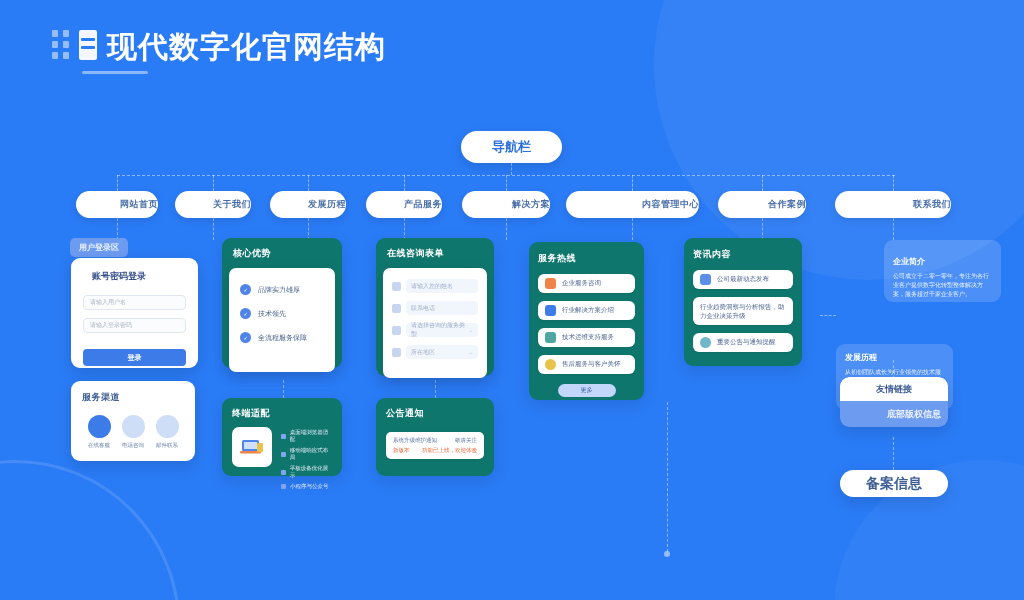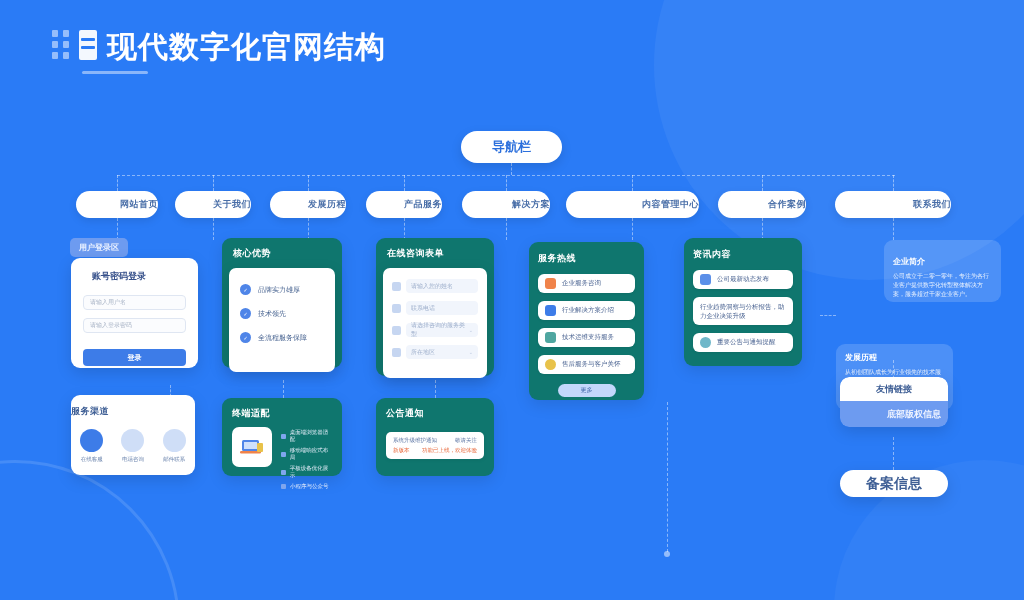--- a/index.html
+++ b/index.html
@@ -384,21 +384,21 @@
 
 <div class="card" style="left:840px; top:377px; width:108px; height:50px; overflow:hidden; box-shadow:0 5px 16px rgba(0,0,0,.13);">
   <div class="split-top">友情链接</div>
   <div class="split-bot">底部版权信息</div>
 </div>
 
 <div class="card card-white" style="left:840px; top:470px; width:108px; height:27px; border-radius:14px; display:flex; align-items:center; justify-content:center;">
   <span style="font-size:14px; font-weight:700; color:#3f5f95; filter:blur(.4px);">备案信息</span>
 </div>
 
-<div class="card card-white" style="left:71px; top:395px; width:124px; height:80px; padding:10px 0;">
+<div class="card card-white" style="left:71px; top:381px; width:124px; height:80px; padding:10px 11px;">
   <div class="card-title dark">服务渠道</div>
   <div style="display:flex; justify-content:space-around; margin-top:11px;">
     <div class="ic-col">
       <span class="ic-circle active"></span>
       <span class="ic-label">在线客服</span>
     </div>
     <div class="ic-col">
       <span class="ic-circle"></span>
       <span class="ic-label">电话咨询</span>
     </div>

